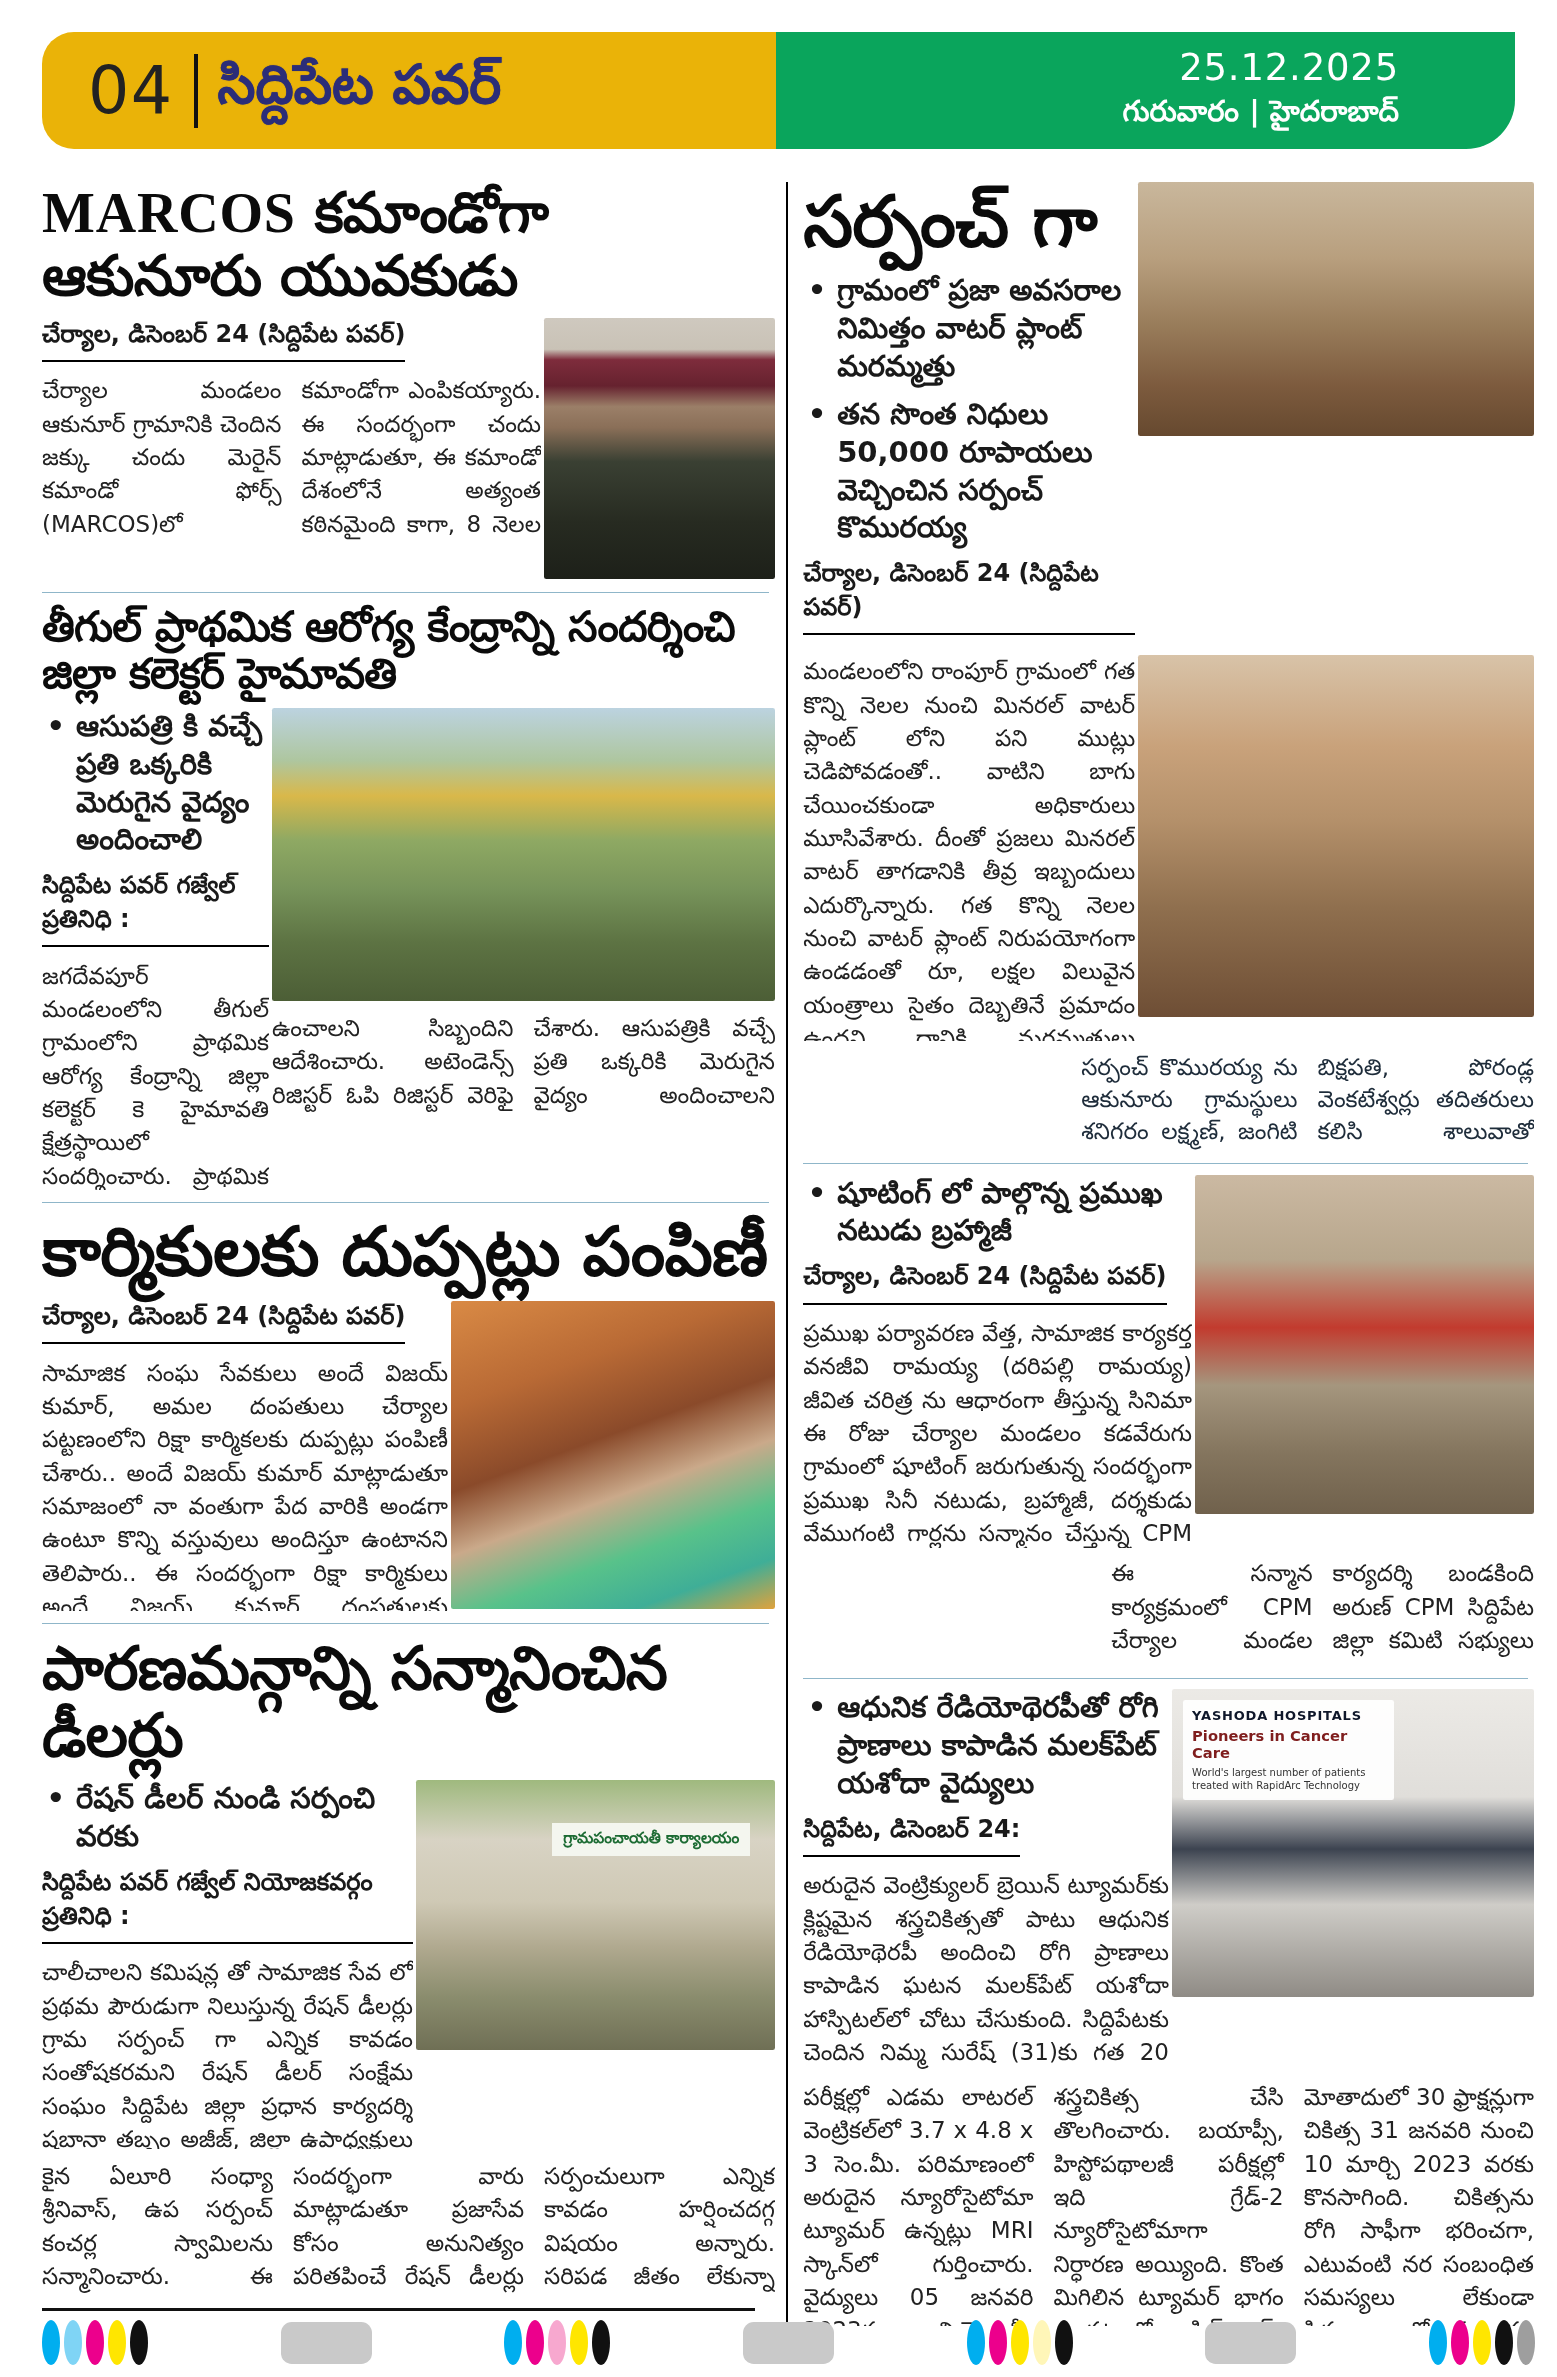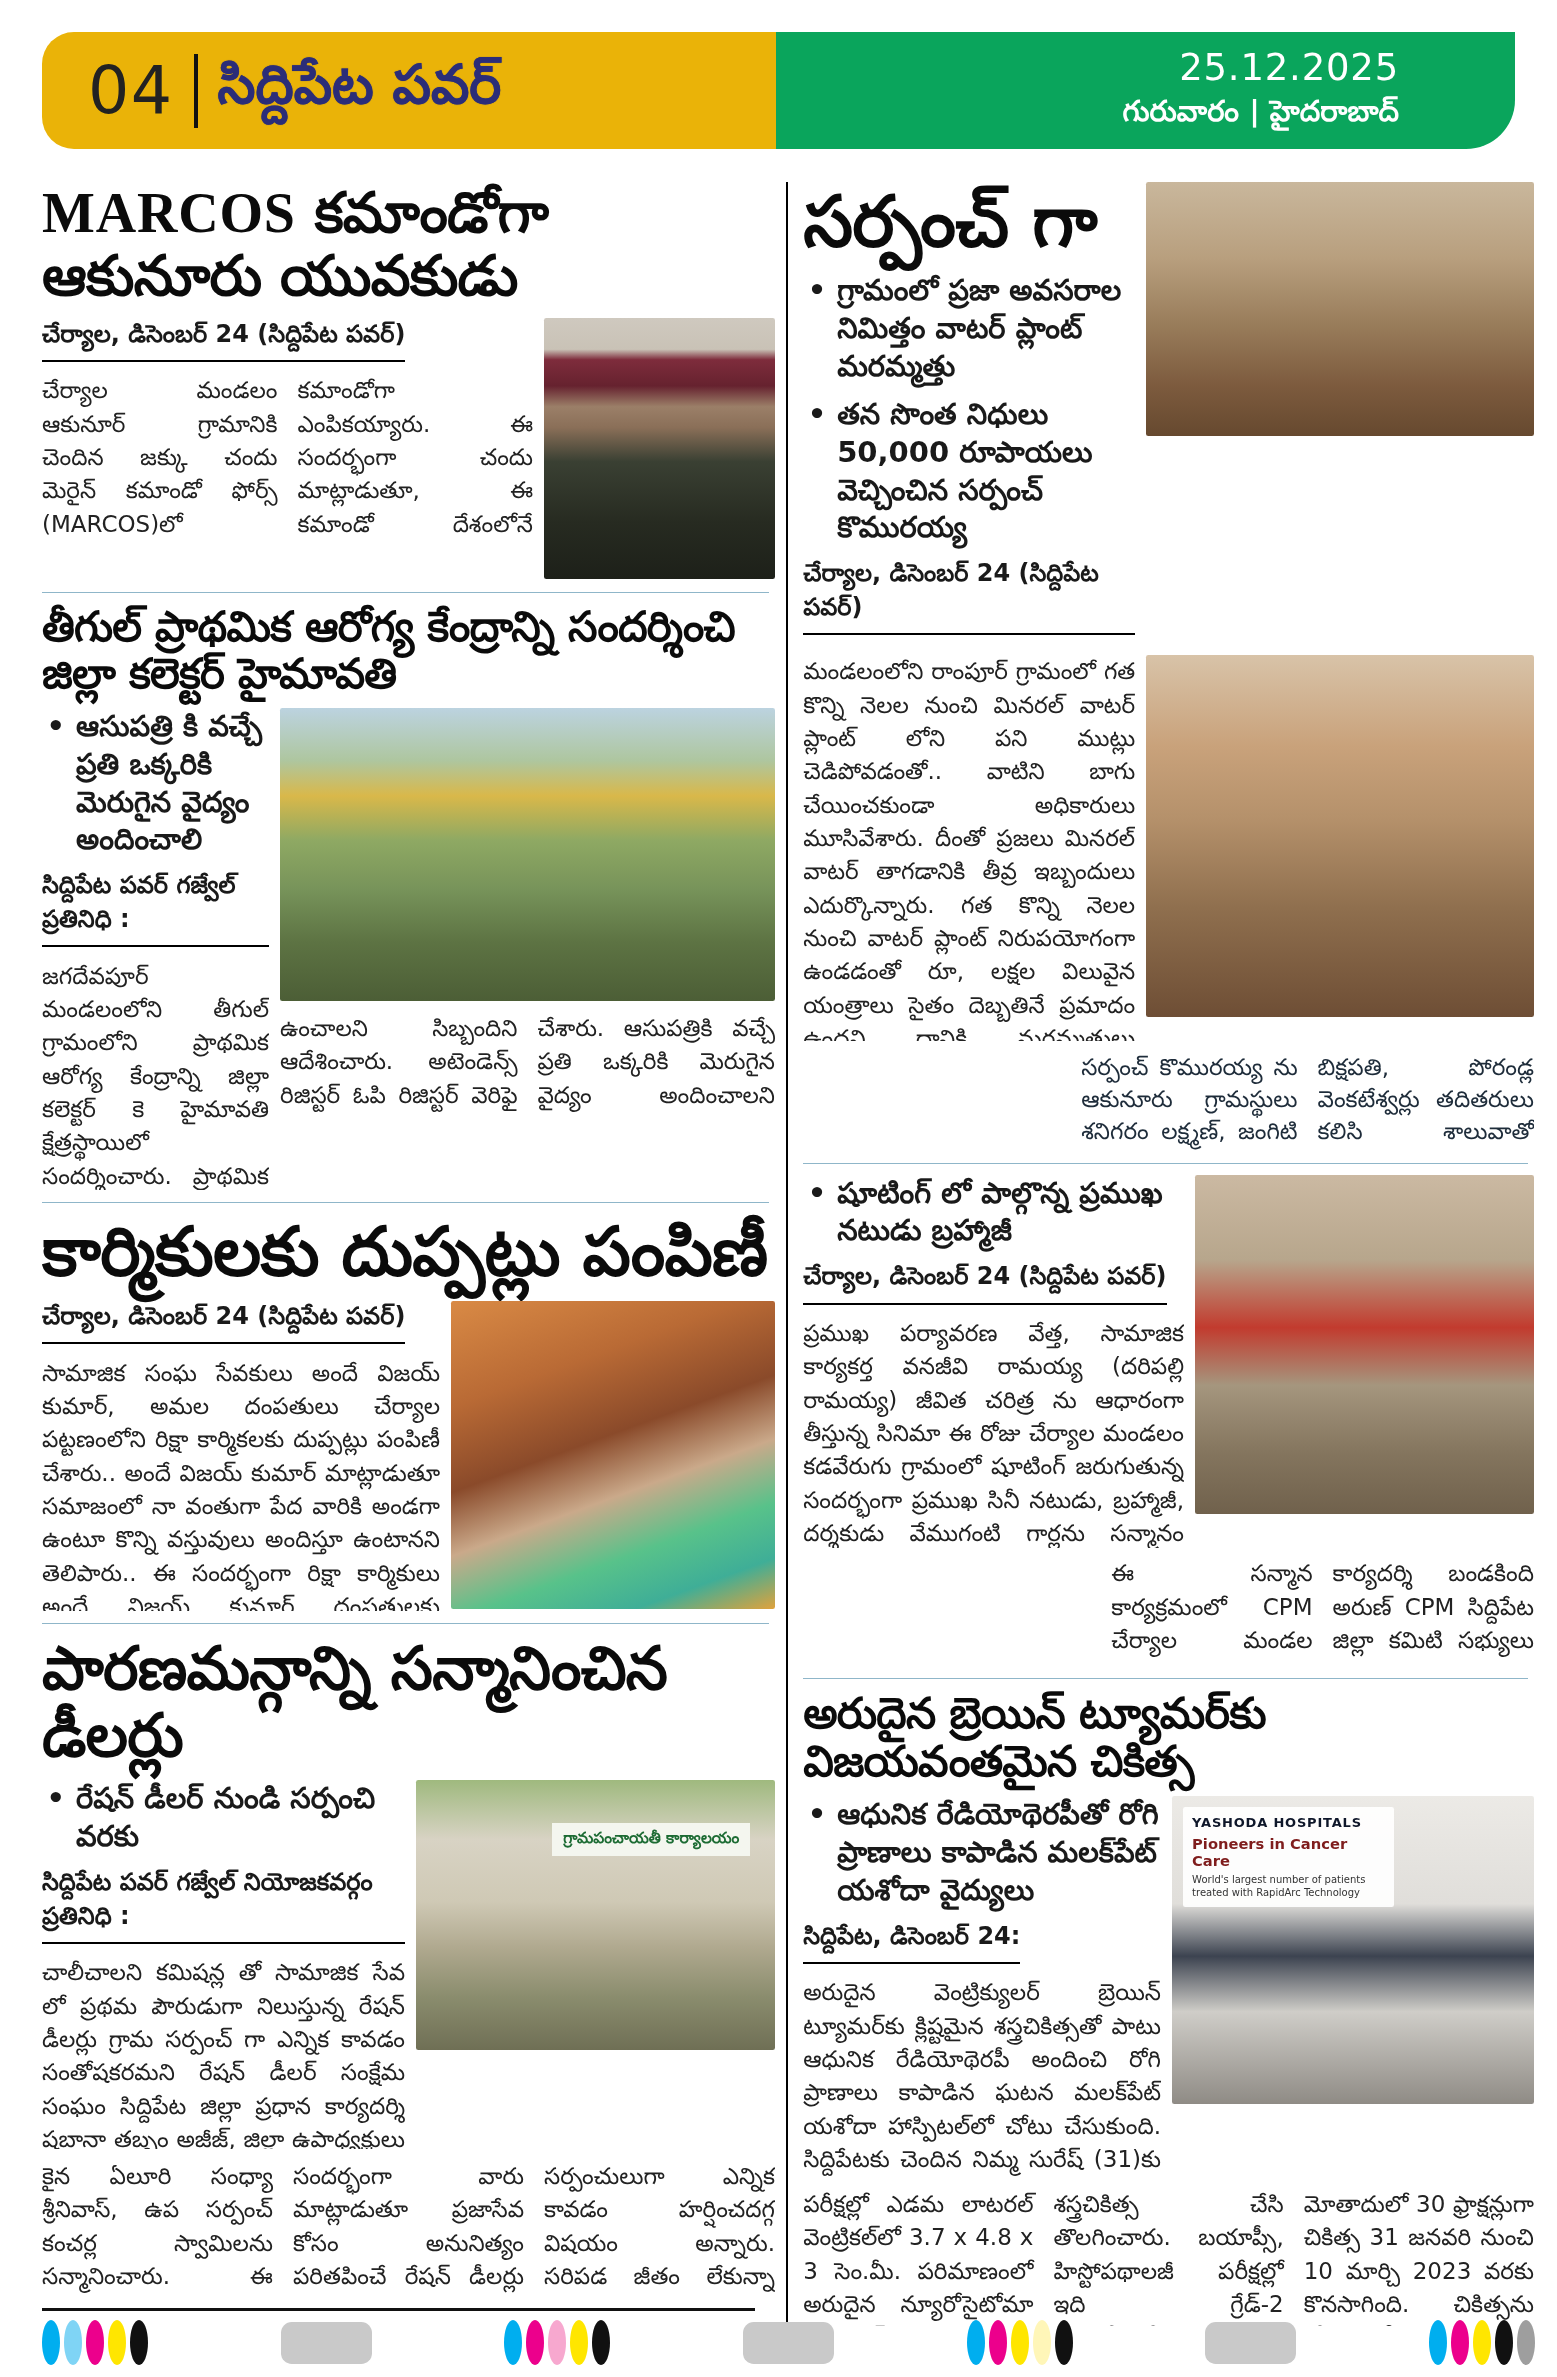--- a/index.html
+++ b/index.html
@@ -22,21 +22,21 @@
   
   .hl{font-weight:800;color:#0b0b0b;line-height:1.12;margin:0 0 10.8px 0;letter-spacing:-0.8px;}
   .hl .latin{font-family:"Liberation Serif","DejaVu Serif",serif;font-weight:700;letter-spacing:0.8px;}
   .byline{display:inline-block;font-size:24px;font-weight:700;border-bottom:2.3px solid #000;padding-bottom:6.2px;margin:1.5px 0 12.3px 0;}
   .body{font-size:23px;line-height:1.45;color:#222;text-align:justify;}
   .cols2{column-count:2;column-gap:20px;}
   .cols3{column-count:3;column-gap:20px;}
   .bullets{list-style:none;margin:0 0 7.7px 0;padding:0;}
   .bullets li{font-size:29px;font-weight:700;line-height:1.3;margin:0 0 10.8px 0;padding-left:34px;position:relative;}
   .bullets li:before{content:"•";position:absolute;left:4.6px;top:0;}
-  .row{display:flex;gap:11px;}
+  .row{display:flex;gap:3px;}
   .photo{flex:none;border-radius:2.3px;position:relative;overflow:hidden;}
   .caption{font-size:23px;line-height:1.4;color:#1e2c3a;text-align:justify;}
   
   .ph-marcos{width:231px;height:261px;background:linear-gradient(180deg,#cfc9bf 0%,#c9c2b6 12%,#7e2c3c 16%,#66222f 26%,#9b7f68 34%,#8a6f58 42%,#3a4033 55%,#272b21 78%,#1d2019 100%);}
   .ph-teegul{width:100%;height:293px;background:linear-gradient(180deg,#bcd3e0 0%,#aec69f 18%,#d9b84a 30%,#8fa963 45%,#77935a 62%,#5d7343 80%,#4c5e36 100%);}
   .ph-duppatlu{width:324px;height:308px;background:linear-gradient(160deg,#d98a45 0%,#b96a35 25%,#8a4a2a 45%,#caa98a 60%,#58c28a 75%,#3fae97 88%,#e0a23c 100%);}
   .ph-dealers{width:359px;height:270px;background:linear-gradient(180deg,#9fb97e 0%,#d8d3c4 22%,#cfc9b5 45%,#b0a98f 62%,#8b8d6e 80%,#6f6f55 100%);}
   .ph-cans{width:100%;height:254px;background:linear-gradient(180deg,#c9b79c 0%,#b89f7e 30%,#9a7e5c 55%,#7d5b3e 80%,#66492f 100%);}
   .ph-sarpanch{width:100%;height:362px;background:linear-gradient(180deg,#d8c3a8 0%,#c9a27b 25%,#b5916b 45%,#8f6f4e 70%,#6e4e35 100%);}
   .ph-shoot{width:339px;height:339px;background:linear-gradient(180deg,#cbb9a2 0%,#b7a68c 25%,#c23b2e 45%,#a5967e 62%,#84755e 82%,#70614c 100%);}
@@ -170,21 +170,20 @@
             <span class="byline">చేర్యాల, డిసెంబర్ 24 (సిద్దిపేట పవర్)</span>
             <div class="body" style="height:231px;overflow:hidden;">ప్రముఖ పర్యావరణ వేత్త, సామాజిక కార్యకర్త వనజీవి రామయ్య (దరిపల్లి రామయ్య) జీవిత చరిత్ర ను ఆధారంగా తీస్తున్న సినిమా ఈ రోజు చేర్యాల మండలం కడవేరుగు గ్రామంలో షూటింగ్ జరుగుతున్న సందర్భంగా ప్రముఖ సినీ నటుడు, బ్రహ్మాజీ, దర్శకుడు వేముగంటి గార్లను సన్మానం చేస్తున్న CPM చేర్యాల మండల కార్యదర్శులు, కామ్రేడ్ అముదాల మల్లారెడ్డి,</div>
           </div>
           <div class="photo ph-shoot"></div>
         </div>
         <div class="body cols2" style="margin-top:9.3px;margin-left:308px;height:108px;overflow:hidden;">ఈ సన్మాన కార్యక్రమంలో CPM చేర్యాల మండల కార్యదర్శి బండకింది అరుణ్ CPM సిద్దిపేట జిల్లా కమిటి సభ్యులు దాసరి ప్రశాంత్, CPM చేర్యాల పట్టణ నాయకులు తుప్పతి రాజు తదితరులు పాల్గొన్నారు.</div>
       </section>
       <hr class="sep">
 
       <section>
-        <h1 class="hl" style="font-size:43px;">అరుదైన బ్రెయిన్ ట్యూమర్‌కు విజయవంతమైన చికిత్స</h1>
         <div class="row">
           <div style="flex:1;min-width:0;">
             <ul class="bullets">
                 <li>ఆధునిక రేడియోథెరపీతో రోగి ప్రాణాలు కాపాడిన మలక్‌పేట్ యశోదా వైద్యులు</li>
               </ul>
             <span class="byline">సిద్దిపేట, డిసెంబర్ 24:</span>
             <div class="body" style="height:201px;overflow:hidden;">అరుదైన వెంట్రిక్యులర్ బ్రెయిన్ ట్యూమర్‌కు క్లిష్టమైన శస్త్రచికిత్సతో పాటు ఆధునిక రేడియోథెరపీ అందించి రోగి ప్రాణాలు కాపాడిన ఘటన మలక్‌పేట్ యశోదా హాస్పిటల్‌లో చోటు చేసుకుంది. సిద్దిపేటకు చెందిన నిమ్మ సురేష్ (31)కు గత 20 రోజులుగా తీవ్రమైన తలనొప్పి, వాంతులు, సమతుల్యత కోల్పోవడం వంటి సమస్యలు తలెత్తడంతో వైద్యులను సంప్రదించారు.</div>
           </div>
           <div class="photo ph-tumor">
             <div class="bannerbox">

